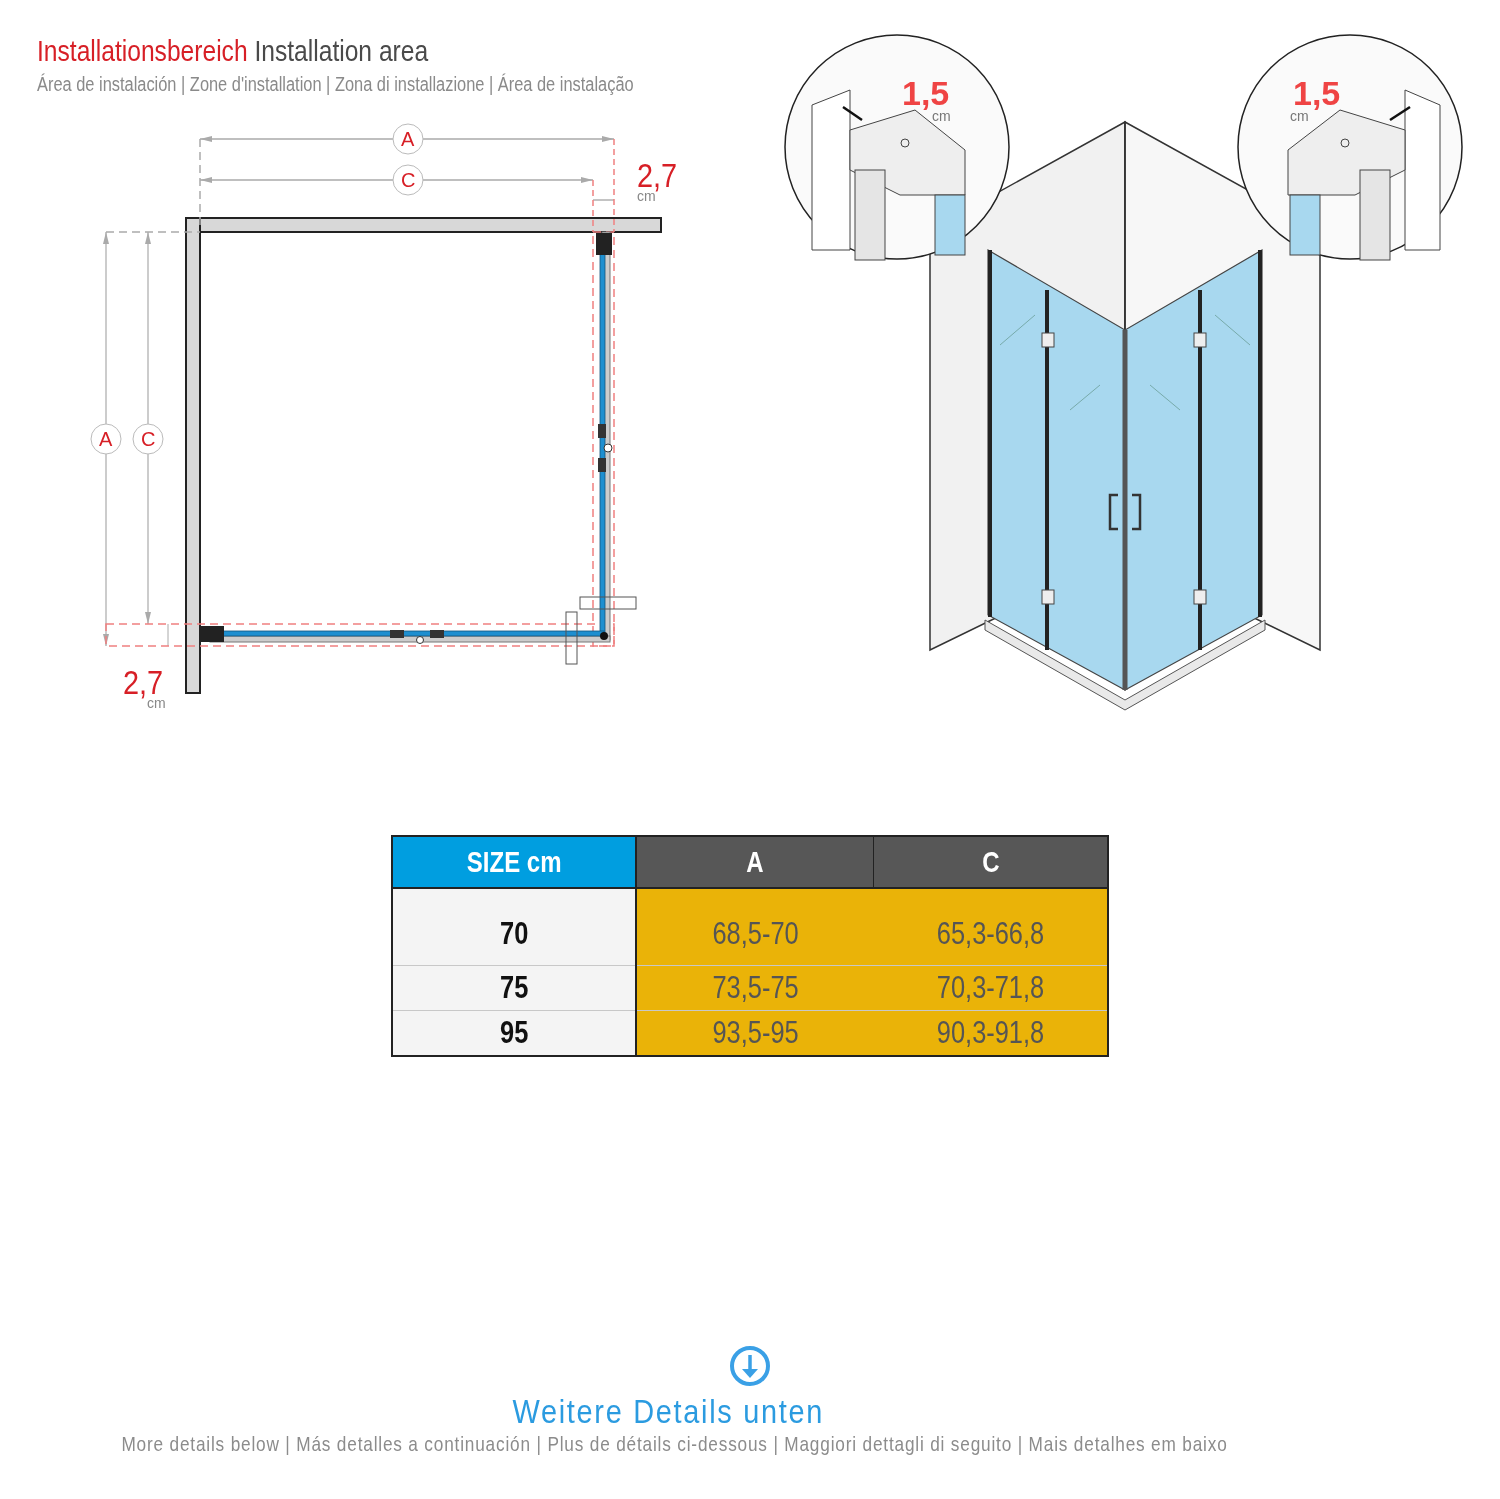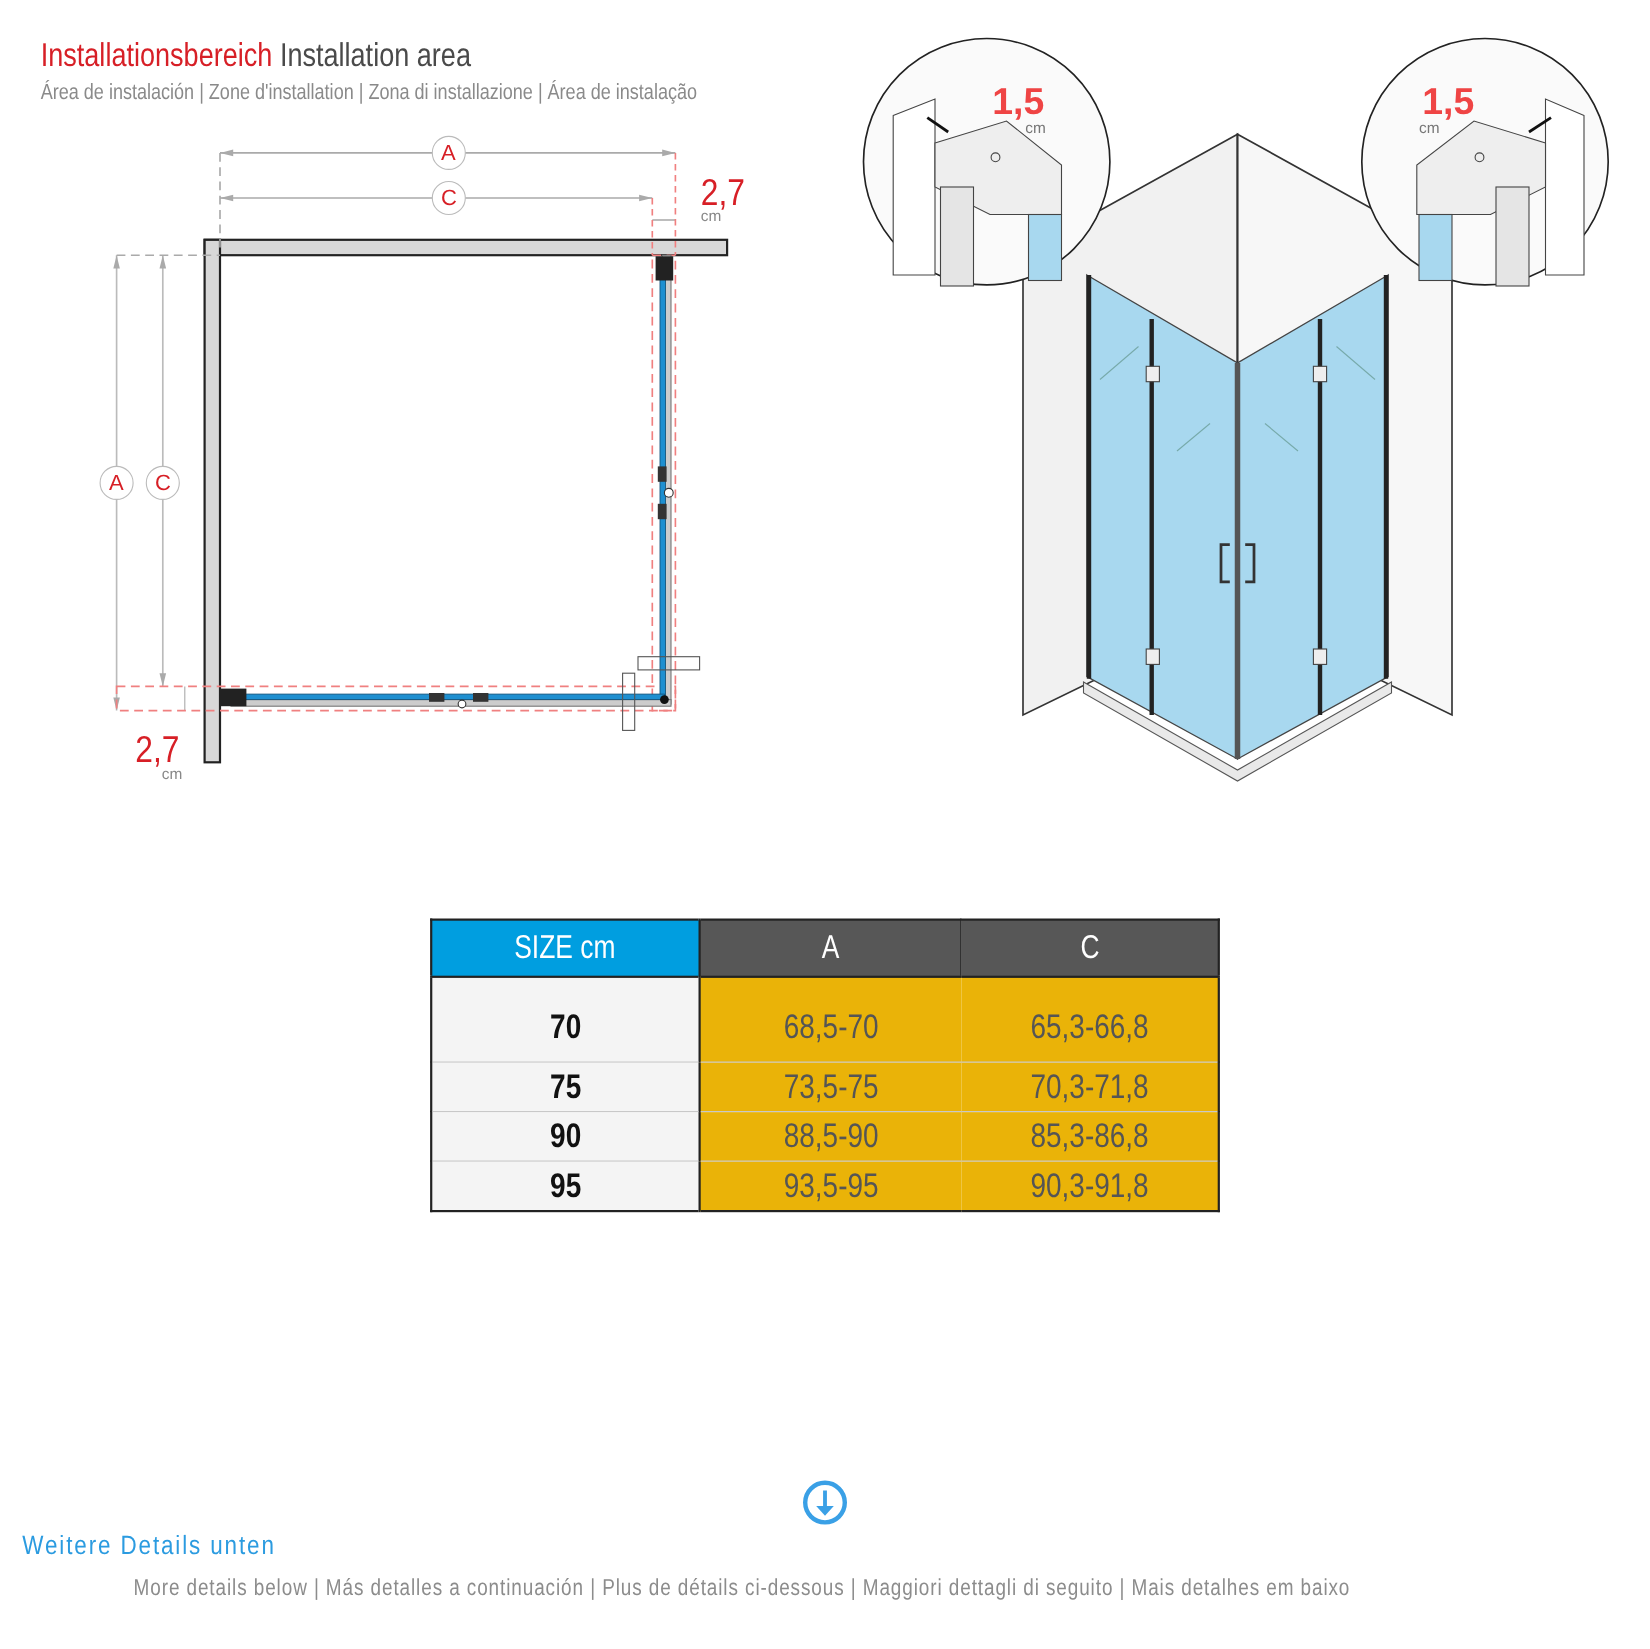--- a/index.html
+++ b/index.html
@@ -5,31 +5,31 @@
   html,body{margin:0;padding:0;background:#fff;}
   body{width:1500px;height:1499px;position:relative;overflow:hidden;font-family:"Liberation Sans","DejaVu Sans",sans-serif;}
   #title{position:absolute;left:37px;top:34px;font-size:30px;white-space:nowrap;transform:scaleX(0.82);transform-origin:left top;}
   #title .de{color:#d71f26;}
   #title .en{color:#4a4a4a;}
   #subtitle{position:absolute;left:37px;top:73px;font-size:20px;color:#8a8a8a;white-space:nowrap;transform:scaleX(0.82);transform-origin:left top;}
   svg{position:absolute;}
   .dim-red{position:absolute;color:#d71f26;font-size:34px;transform:scaleX(0.85);transform-origin:left top;}
   .dim-cm{position:absolute;color:#888;font-size:14px;}
   table.sizes{position:absolute;left:391px;top:835px;width:718px;border-collapse:collapse;border:2px solid #222;}
-  table.sizes th{height:50px;font-weight:normal;font-size:30px;color:#fff;padding:0;}
+  table.sizes th{height:50px;font-weight:bold;font-size:30px;color:#fff;padding:0;}
   table.sizes th span{display:inline-block;transform:scaleX(0.8);}
   table.sizes th.size{background:#009ee0;width:242px;border-right:2px solid #222;}
   table.sizes th.col{background:#575757;border-left:1px solid #222;}
   table.sizes td{font-size:31px;text-align:center;height:44px;padding:0;border-top:1px solid #c8c8c8;}
   table.sizes td span{display:inline-block;transform:scaleX(0.82);}
   table.sizes td.sz{background:#f4f4f4;color:#111;border-right:2px solid #222;font-weight:bold;}
   table.sizes td.v{color:#555;background:#eab308;}
   table.sizes tr.first td{height:62px;padding-top:14px;border-top:2px solid #222;}
   #more-icon{position:absolute;left:729px;top:1345px;}
-  #more-title{position:absolute;left:0;width:1336px;top:1392px;color:#2b9be0;font-size:24px;letter-spacing:2px;}
+  #more-title{position:absolute;left:0;width:1336px;top:1392px;text-align:center;color:#2b9be0;font-size:34px;letter-spacing:2px;}
   #more-title span{display:inline-block;transform:scaleX(0.85);}
   #more-sub{position:absolute;left:0;width:1500px;top:1432px;text-align:left;color:#8c8c8c;font-size:21px;letter-spacing:1px;}
   #more-sub span{display:inline-block;transform:scaleX(0.82);}
   .callout-num{position:absolute;font-weight:bold;font-size:34px;color:#ef4444;}
   .callout-cm{position:absolute;font-size:14px;color:#777;}
 </style>
 </head>
 <body>
 
 <div id="title">
@@ -164,25 +164,20 @@
       <td class="sz"><span>70</span></td>
       <td class="v"><span>68,5-70</span></td>
       <td class="v"><span>65,3-66,8</span></td>
     </tr>
     <tr>
       <td class="sz"><span>75</span></td>
       <td class="v"><span>73,5-75</span></td>
       <td class="v"><span>70,3-71,8</span></td>
     </tr>
     <tr>
-      <td class="sz"><span>90</span></td>
-      <td class="v"><span>88,5-90</span></td>
-      <td class="v"><span>85,3-86,8</span></td>
-    </tr>
-    <tr>
       <td class="sz"><span>95</span></td>
       <td class="v"><span>93,5-95</span></td>
       <td class="v"><span>90,3-91,8</span></td>
     </tr>
   </tbody>
 </table>
 
 <svg id="more-icon" width="42" height="42" viewBox="0 0 42 42">
   <circle cx="21" cy="21" r="18" fill="none" stroke="#3aa0e6" stroke-width="4"></circle>
   <line x1="21" y1="10" x2="21" y2="28" stroke="#3aa0e6" stroke-width="3.5"></line>

